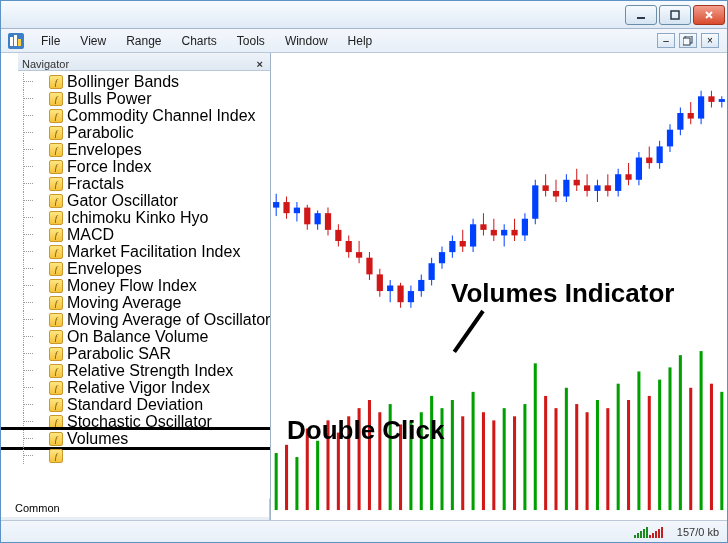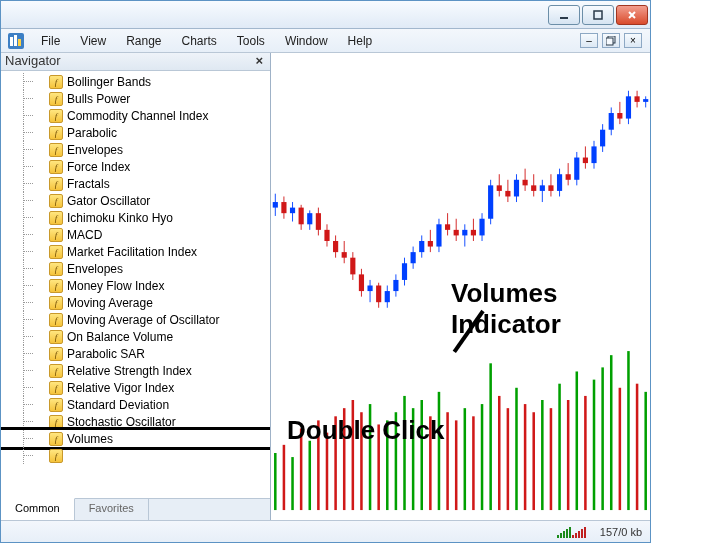--- a/index.html
+++ b/index.html
@@ -1,42 +1,42 @@
 <!DOCTYPE html>
 <html><head>
 <meta charset="utf-8">
 <style>
 * { margin: 0; padding: 0; box-sizing: border-box; }
 body { font-family: "Segoe UI", Tahoma, sans-serif; font-size: 12px; background: #fff; }
-.window { width: 651px; height: 543px; border: 1px solid #5c93c4; background: #fff; position: relative; display: flex; flex-direction: column; }
+.window { width: 728px; height: 543px; border: 1px solid #5c93c4; background: #fff; position: relative; display: flex; flex-direction: column; }
 .titlebar { height: 28px; background: linear-gradient(#f7fbff,#e0eaf6); display: flex; justify-content: flex-end; align-items: center; padding: 0 2px; border-bottom: 1px solid #a2b7cd; }
 .win-btn { width: 32px; height: 20px; margin-left: 2px; border: 1px solid #6b8ea8; border-radius: 3px; display: flex; align-items: center; justify-content: center; background: linear-gradient(#f6fafe,#d6e4f2); cursor: pointer; }
 .win-btn.close { background: linear-gradient(#f29e8e,#d94b2c); border-color: #a13520; color: #fff; }
 .win-btn svg { width: 12px; height: 12px; }
 .menubar { height: 24px; background: linear-gradient(#f3f7fc,#e7eff8); display: flex; align-items: center; padding: 0 4px; border-bottom: 1px solid #b9c7d6; }
 .app-icon { width: 18px; height: 18px; margin: 0 6px 0 2px; display: flex; align-items: center; justify-content: center; }
 .menu-item { padding: 3px 10px; cursor: pointer; color: #222; }
 .mdi-controls { margin-left: auto; display: flex; gap: 4px; padding-right: 4px; }
 .mdi-btn { width: 18px; height: 15px; border: 1px solid #8da8c4; background: linear-gradient(#f6fafe,#dce8f4); display: flex; align-items: center; justify-content: center; cursor: pointer; font-size: 10px; }
 .body-area { flex: 1; display: flex; overflow: hidden; }
 .navigator { width: 270px; border-right: 1px solid #9fb2c7; display: flex; flex-direction: column; background: #fff; }
-.nav-header { height: 18px; background: linear-gradient(#eef3f9,#dfe8f2); border-bottom: 1px solid #b9c7d6; display: flex; align-items: flex-start; padding: 0 4px; font-size: 13px; color: #333; }
+.nav-header { height: 18px; background: linear-gradient(#eef3f9,#dfe8f2); border-bottom: 1px solid #b9c7d6; display: flex; align-items: flex-end; padding: 0 4px; font-size: 11px; color: #333; margin-left: 17px; }
 .nav-close { margin-left: auto; font-weight: bold; cursor: pointer; padding: 0 3px; }
 .tree-wrap { flex: 1; overflow: hidden; position: relative; display: flex; }
 .tree { flex: 1; overflow-y: auto; overflow-x: hidden; padding: 2px 0; }
 .tree-item { display: flex; align-items: center; height: 17px; padding-left: 48px; cursor: pointer; white-space: nowrap; position: relative; }
 .tree-item::before { content:""; position:absolute; left:22px; top:0; bottom:0; border-left:1px dotted #999; }
 .tree-item::after { content:""; position:absolute; left:22px; top:8px; width:10px; border-top:1px dotted #999; }
 .ind-icon { width: 14px; height: 14px; margin-right: 4px; background: linear-gradient(#ffe680,#f5c33b); border: 1px solid #c9992b; border-radius: 2px; display: flex; align-items: center; justify-content: center; font-size: 9px; font-style: italic; font-family: Georgia, serif; color: #6d4a00; flex-shrink: 0; }
-.tree-label { font-size: 12px; color: #000; }
+.tree-label { font-size: 16px; color: #000; }
 .highlight-box { outline: 3px solid #000; }
 .tree::-webkit-scrollbar { width: 16px; }
 .tree::-webkit-scrollbar-track { background: #eef2f6; border-left: 1px solid #cfd8e2; }
 .tree::-webkit-scrollbar-thumb { background: linear-gradient(#dbe5f0,#c4d3e3); border: 1px solid #9fb2c7; }
-.nav-tabs { height: 22px; display: flex; border-top: 1px solid #b9c7d6; background: #e7eef6; }
+.nav-tabs { height: 22px; display: flex; border-top: 1px solid #b9c7d6; background: #e7eef6; flex-direction: column; }
 .nav-tab { padding: 3px 14px; font-size: 11px; border-right: 1px solid #b9c7d6; cursor: pointer; color: #666; }
 .nav-tab.active { background: #fff; color: #000; border-top: 1px solid #fff; margin-top: -1px; }
 .chart-area { flex: 1; position: relative; background: #fff; }
 .annotation { position: absolute; font-size: 26px; font-weight: bold; color: #000; pointer-events: none; }
 .ann-line { position: absolute; background: #000; pointer-events: none; }
 .statusbar { height: 22px; border-top: 1px solid #b9c7d6; background: linear-gradient(#f3f7fc,#e7eff8); display: flex; align-items: center; justify-content: flex-end; padding: 0 8px; gap: 14px; font-size: 11px; color: #333; }
 .conn-bars { display: flex; align-items: flex-end; gap: 1px; height: 12px; }
 .conn-bars span { width: 2px; background: #1a8a1a; }
 .conn-bars span.r { background: #c02020; }
 </style>

